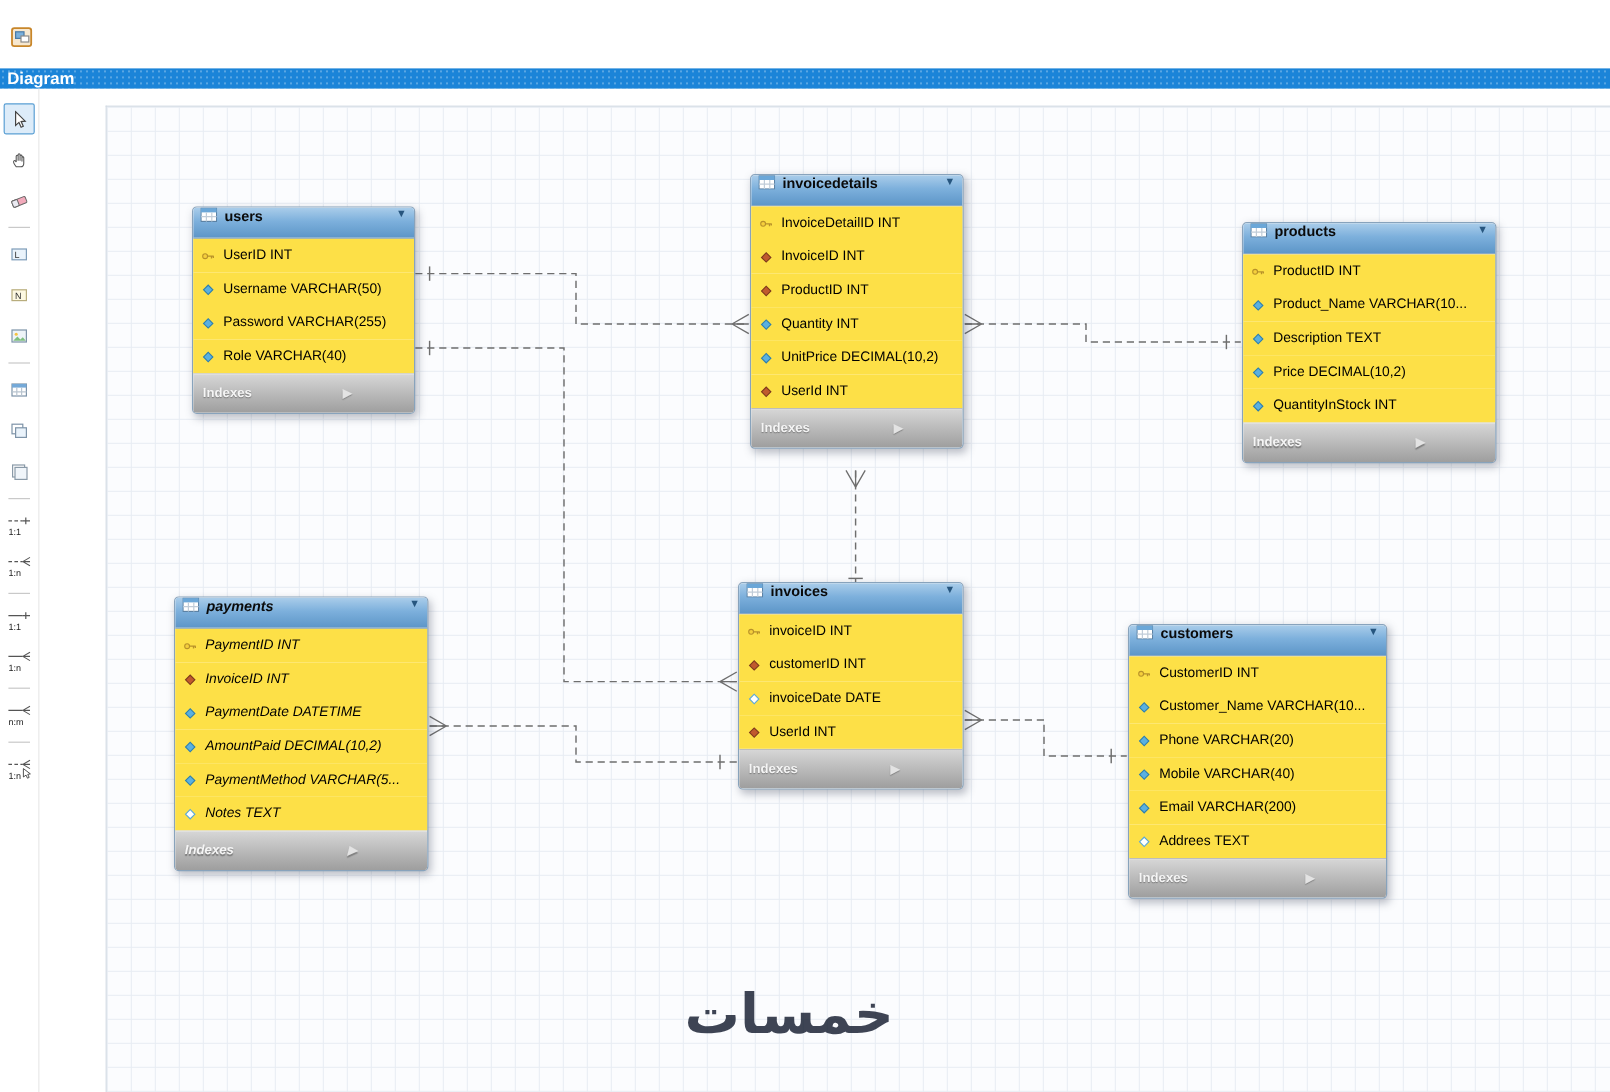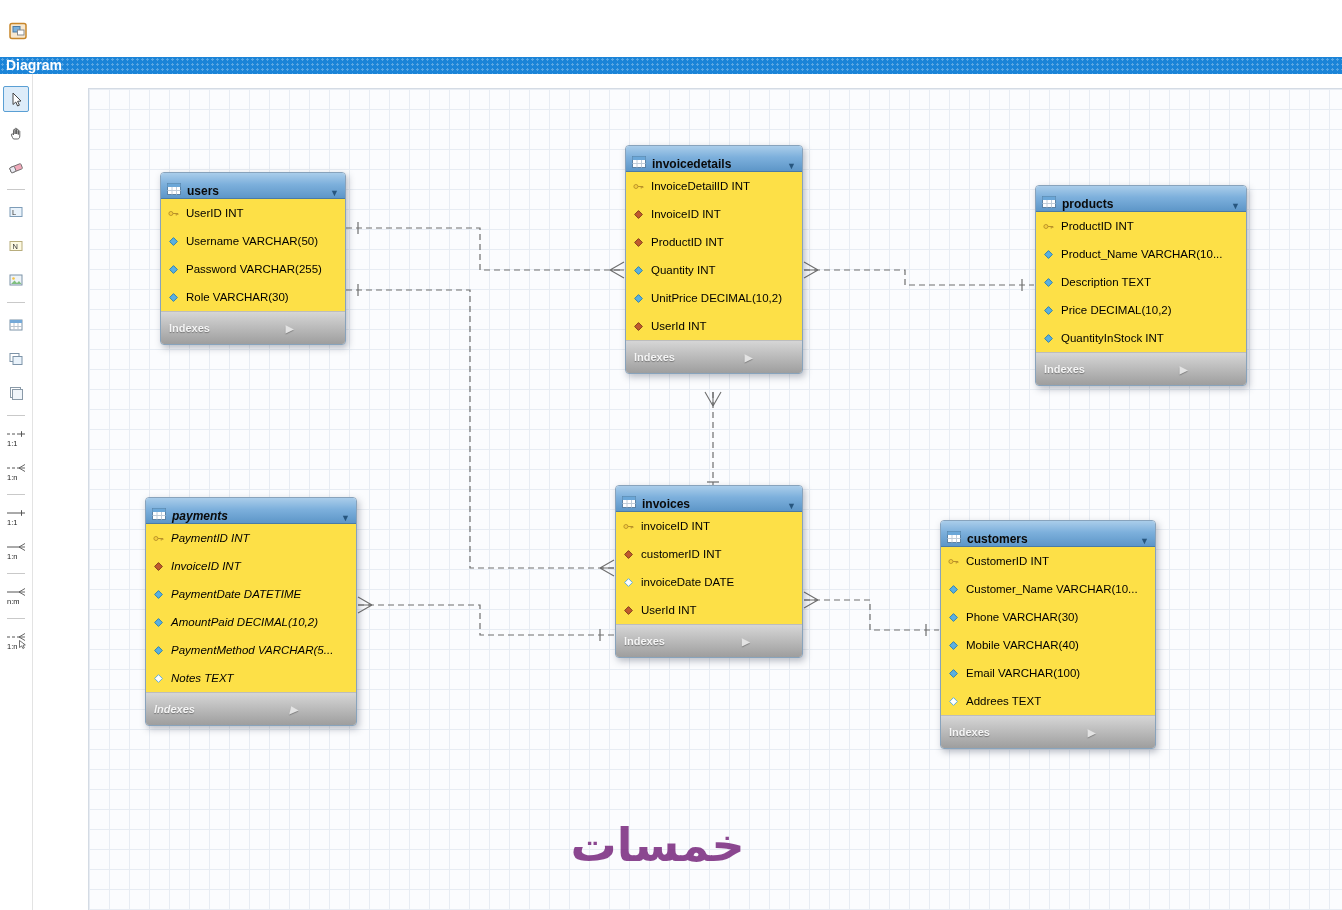--- a/index.html
+++ b/index.html
@@ -28,35 +28,35 @@
     background-image: linear-gradient(#e7ecf3 1px, transparent 1px),
                       linear-gradient(90deg, #e7ecf3 1px, transparent 1px);
     background-size:20px 20px;
     border-left:1px solid #d4dbe4; border-top:1px solid #d4dbe4; }
 
   .rel-svg { position:absolute; left:0; top:0; width:1342px; height:910px; z-index:2; pointer-events:none; }
   .tables-layer { position:absolute; left:0; top:0; width:1342px; height:910px; z-index:3; pointer-events:none; }
 
   .db-table { position:absolute; background:#fff; border:1px solid #88a3bc; border-radius:4px;
     box-shadow:2px 3px 7px rgba(60,70,90,.35); font-size:11.5px; pointer-events:auto; }
-  .db-header { height:26px; display:flex; align-items:flex-end; gap:6px; padding:0 6px;
+  .db-header { height:26px; display:flex; align-items:flex-start; gap:6px; padding:0 6px;
     background:linear-gradient(180deg,#aacdea 0%, #7db0dc 45%, #5d96c8 100%);
     border-bottom:1px solid #4a7ba6; border-radius:3px 3px 0 0; font-weight:bold; color:#0a0a0a; font-size:12px; }
   .db-header .arrow { margin-left:auto; color:#27567f; font-size:9px; }
   .db-row { height:28px; display:flex; align-items:center; gap:6px; padding:0 7px; background:#fde047; color:#000; white-space:nowrap; overflow:hidden; }
   .db-row .ico { width:12px; height:12px; flex:0 0 12px; display:flex; align-items:center; }
   .db-footer { height:20px; display:flex; align-items:center; padding:16px 8px;
     background:linear-gradient(180deg,#d6d6d6,#9e9e9e);
     border-top:1px solid #bdbdbd; border-radius:0 0 3px 3px;
     color:#f5f5f5; font-weight:bold; font-size:11px; text-shadow:0 1px 1px rgba(0,0,0,.35); }
   .db-footer .farrow { margin-left:auto; margin-right:26%; color:#e3e3e3; font-size:10px;
     text-shadow:0 1px 1px rgba(0,0,0,.3); }
 
   .watermark { position:absolute; left:49%; top:818px; transform:translateX(-50%);
-    font-size:46px; font-weight:bold; color:#701a75; opacity:.8; z-index:2;
+    font-size:46px; font-weight:bold; color:#0f172a; opacity:.8; z-index:2;
     font-family:"DejaVu Sans", sans-serif; direction:rtl; }
 </style>
 </head>
 <body>
 
 <div class="topstrip">
   <span class="doc-icon">
     <svg width="22" height="22" viewBox="0 0 22 22">
       <rect x="2" y="3.5" width="16" height="15" rx="2" fill="#f7e8d0" stroke="#c8862a" stroke-width="1.5"></rect>
       <rect x="5" y="6.5" width="7" height="5.5" fill="#7ab0dc" stroke="#4a7ba6"></rect>
@@ -242,21 +242,21 @@
           </svg>
         </span>
         <span>Password VARCHAR(255)</span>
       </div>
       <div class="db-row">
         <span class="ico">
           <svg viewBox="0 0 12 12" width="11" height="11">
             <rect x="3" y="3" width="6" height="6" transform="rotate(45 6 6)" fill="#5ab0e0" stroke="#2d7fae" stroke-width="1"></rect>
           </svg>
         </span>
-        <span>Role VARCHAR(30)</span>
+        <span>Role VARCHAR(40)</span>
       </div>
       <div class="db-footer">
         <span>Indexes</span>
         <span class="farrow">▶</span>
       </div>
     </div>
     <div class="db-table" style="left: 625px; top: 145px; width: 178px;">
       <div class="db-header">
         <span><svg width="14" height="12" viewBox="0 0 14 12">
             <rect x=".5" y=".5" width="13" height="11" fill="#fff" stroke="#5b82a5"></rect>
@@ -524,37 +524,37 @@
           </svg>
         </span>
         <span>Customer_Name VARCHAR(10...</span>
       </div>
       <div class="db-row">
         <span class="ico">
           <svg viewBox="0 0 12 12" width="11" height="11">
             <rect x="3" y="3" width="6" height="6" transform="rotate(45 6 6)" fill="#5ab0e0" stroke="#2d7fae" stroke-width="1"></rect>
           </svg>
         </span>
-        <span>Phone VARCHAR(30)</span>
+        <span>Phone VARCHAR(20)</span>
       </div>
       <div class="db-row">
         <span class="ico">
           <svg viewBox="0 0 12 12" width="11" height="11">
             <rect x="3" y="3" width="6" height="6" transform="rotate(45 6 6)" fill="#5ab0e0" stroke="#2d7fae" stroke-width="1"></rect>
           </svg>
         </span>
         <span>Mobile VARCHAR(40)</span>
       </div>
       <div class="db-row">
         <span class="ico">
           <svg viewBox="0 0 12 12" width="11" height="11">
             <rect x="3" y="3" width="6" height="6" transform="rotate(45 6 6)" fill="#5ab0e0" stroke="#2d7fae" stroke-width="1"></rect>
           </svg>
         </span>
-        <span>Email VARCHAR(100)</span>
+        <span>Email VARCHAR(200)</span>
       </div>
       <div class="db-row">
         <span class="ico">
           <svg viewBox="0 0 12 12" width="11" height="11">
             <rect x="3" y="3" width="6" height="6" transform="rotate(45 6 6)" fill="#ffffff" stroke="#5aa8d8" stroke-width="1"></rect>
           </svg>
         </span>
         <span>Addrees TEXT</span>
       </div>
       <div class="db-footer">

